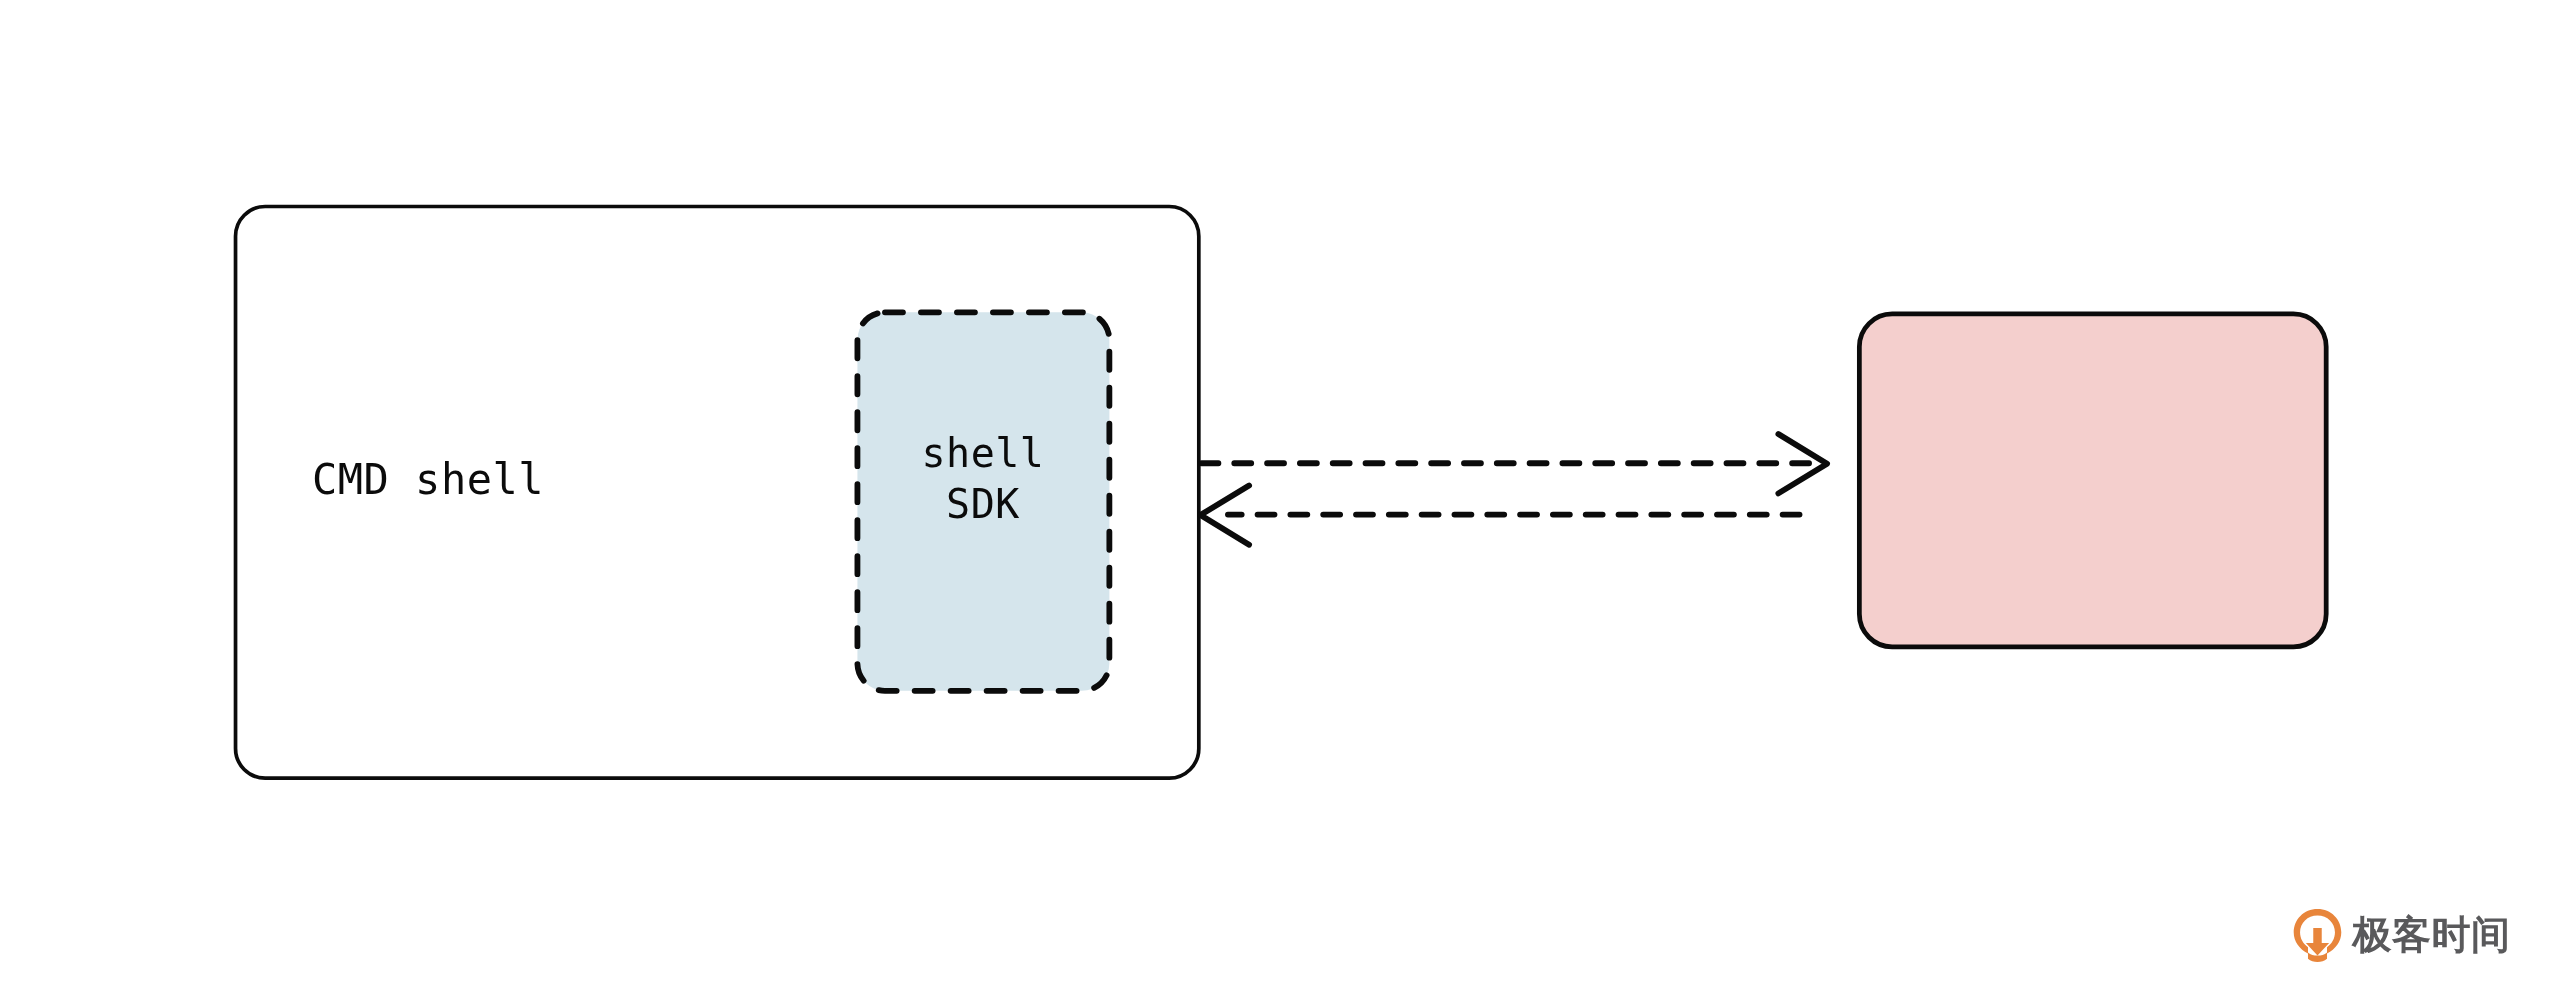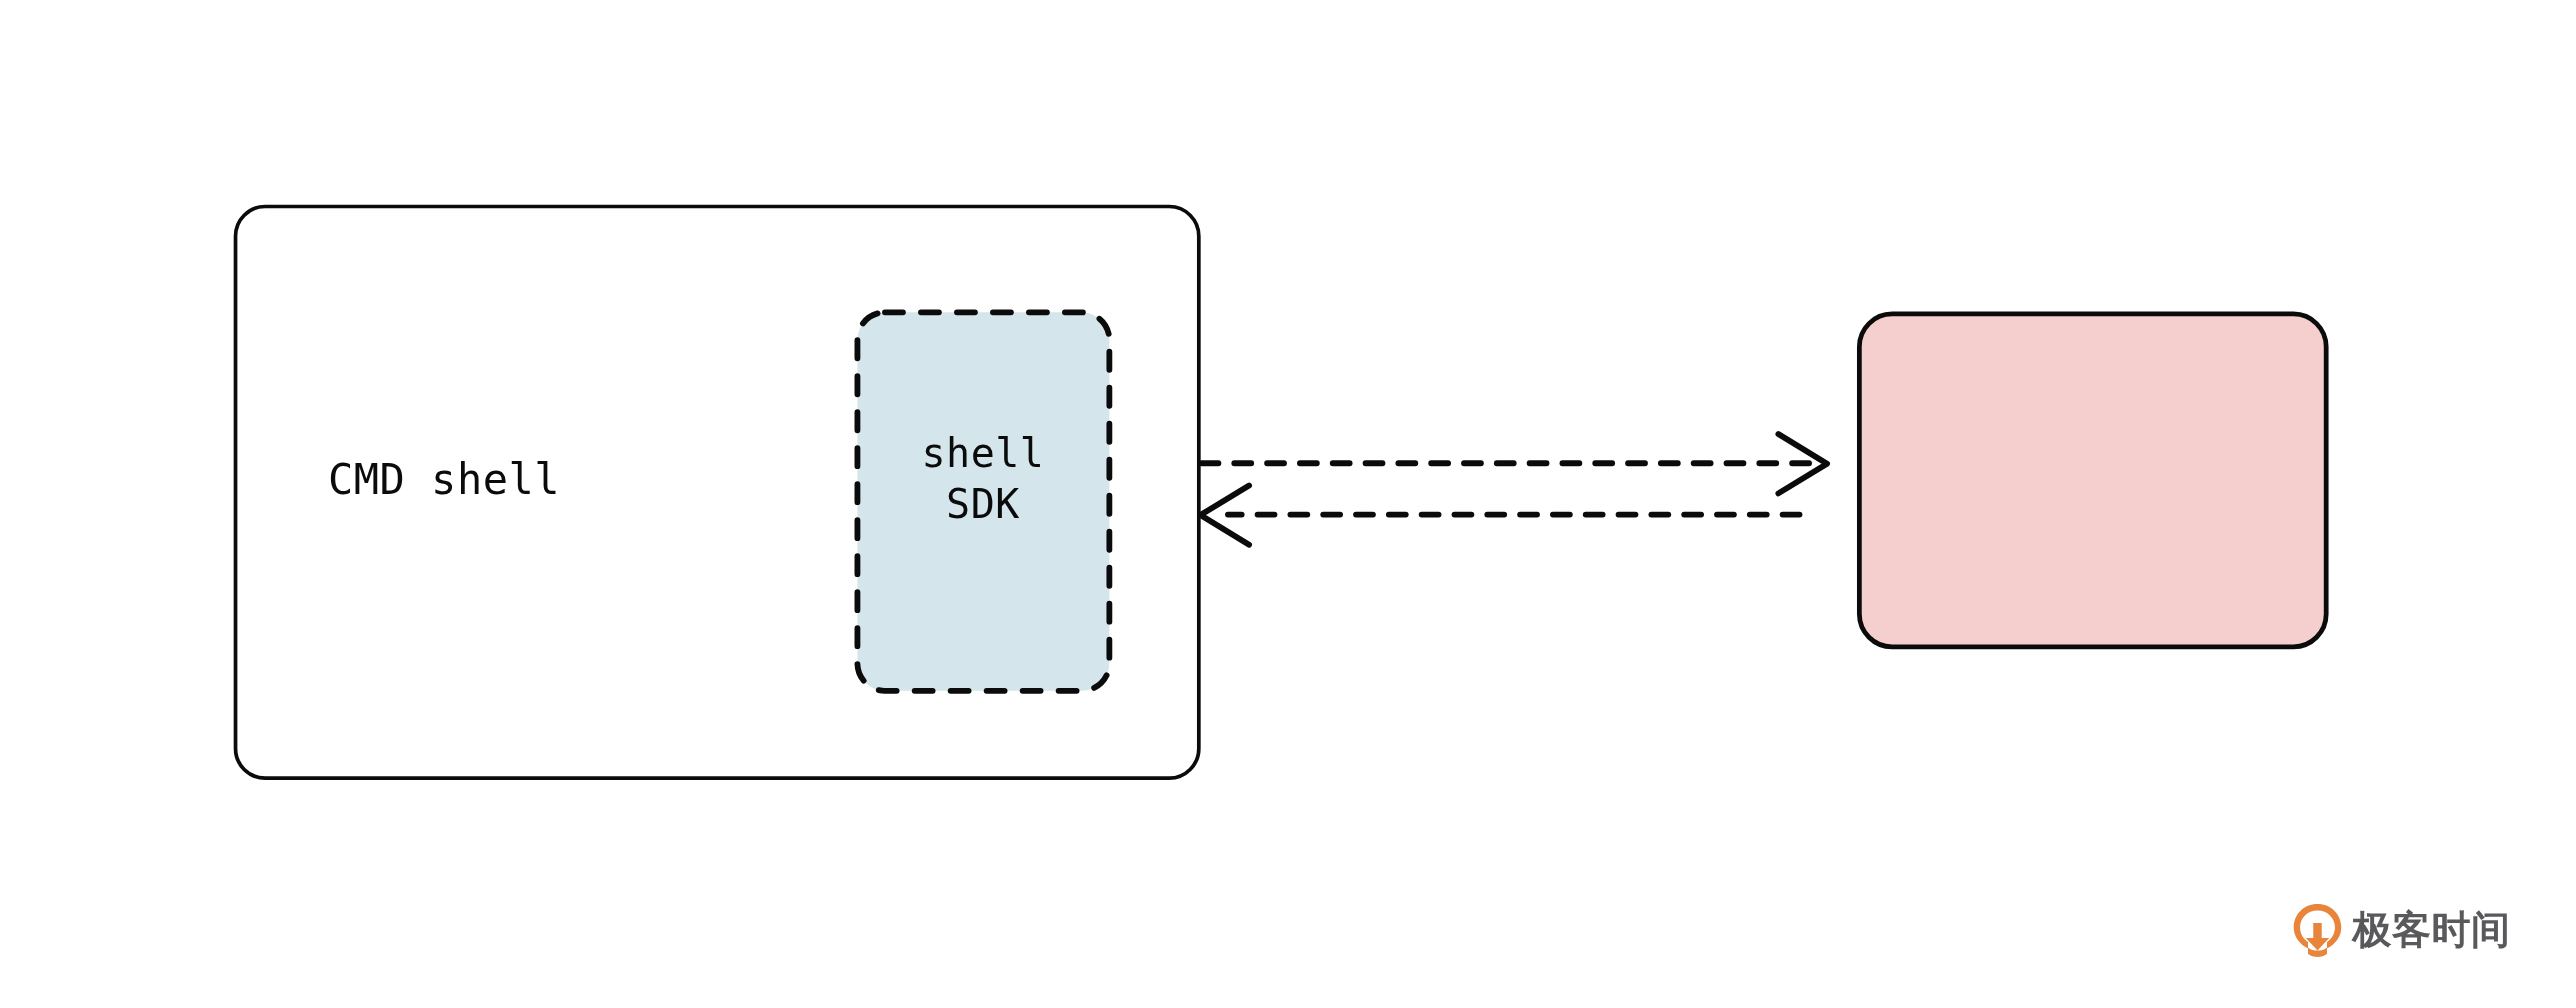--- a/index.html
+++ b/index.html
@@ -29,21 +29,21 @@
     display: flex;
     align-items: center;
     justify-content: center;
     text-align: center;
     color: #0b0b0b;
     line-height: 1.28;
     white-space: pre-line;
     pointer-events: none;
   }
   #cmd-shell-label {
-    left: 280px;
+    left: 264px;
     top: 445px;
     width: 328px;
     height: 69px;
     font-family: "DejaVu Sans Mono", monospace;
     font-size: 42px;
     letter-spacing: 0.5px;
   }
   #admin-sdk-label {
     left: 857px;
     top: 418px;
@@ -61,21 +61,21 @@
     font-family: "DejaVu Sans", sans-serif;
     font-size: 41px;
     letter-spacing: 1.1px;
   }
   #watermark {
     position: absolute;
     left: 2292px;
     top: 903px;
     height: 64px;
     display: flex;
-    align-items: flex-start;
+    align-items: center;
     gap: 9.5px;
   }
   #watermark-logo {
     width: 51px;
     height: 55px;
     flex: 0 0 auto;
   }
   #watermark-text {
     font-family: "DejaVu Sans", sans-serif;
     font-size: 39px;

